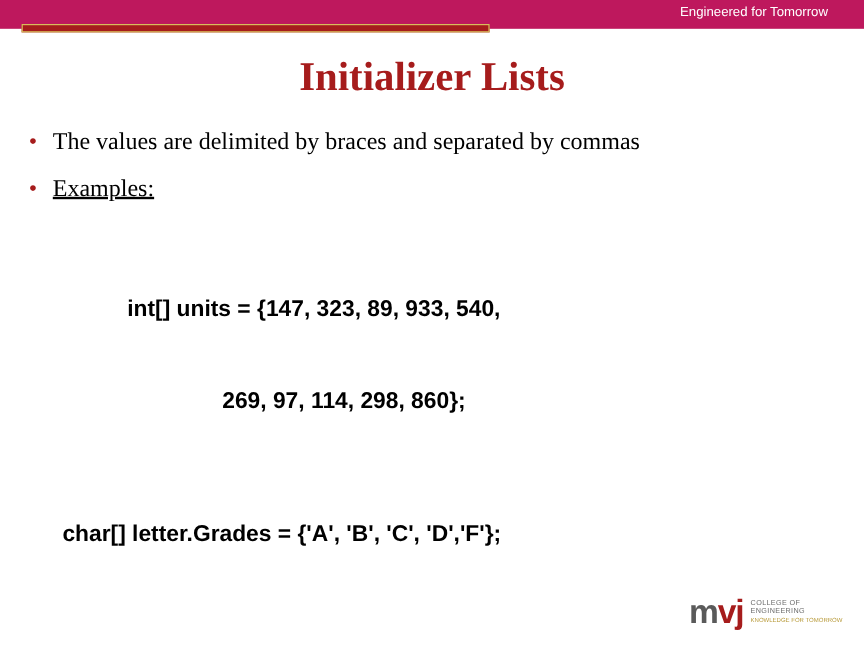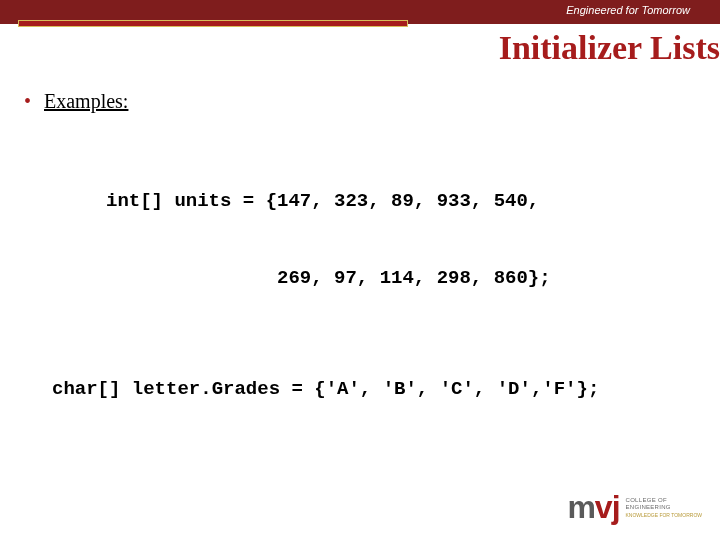--- a/index.html
+++ b/index.html
@@ -7,44 +7,43 @@
     width: 720px;
     height: 540px;
     font-family: "Times New Roman", Times, serif;
     background: #ffffff;
     position: relative;
     overflow: hidden;
   }
   .header {
     width: 100%;
     height: 24px;
-    background: #7f1d1d;
+    background: #be185d;
     position: relative;
-    font-style: italic;
   }
   .tagline {
     position: absolute;
     right: 30px;
     top: 4px;
     color: #ffffff;
     font-family: Arial, Helvetica, sans-serif;
     font-size: 11px;
   }
   .accent-block {
     position: absolute;
     left: 18px;
     top: 20px;
     width: 390px;
     height: 7px;
     background: #a61c1c;
     border: 1px solid #d8bc5b;
   }
   .title {
-    text-align: right;
-    margin-top: 5px;
+    text-align: center;
+    margin-top: 22px;
     font-size: 34px;
     font-weight: bold;
     color: #a61c1c;
   }
   .content {
     padding: 8px 22px 0 22px;
   }
   ul.bullets {
     list-style: none;
   }
@@ -62,41 +61,41 @@
     left: 2px;
     top: 0;
     color: #a61c1c;
     font-size: 20px;
   }
   .italic { font-style: italic; }
   .underline { text-decoration: underline; margin-top: 24px; }
   .code-block {
     margin-top: 24px;
     padding-left: 30px;
-    font-family: Liberation Mono, monospace;
+    font-family: Liberation Sans, sans-serif;
     font-size: 19px;
     font-weight: bold;
     line-height: 1.35;
     white-space: pre;
     color: #000000;
   }
   .code-line1 { padding-left: 54px; }
   .code-line2 { margin-top: 34px; padding-left: 0; }
   .footer {
     position: absolute;
     right: 18px;
     bottom: 14px;
     display: flex;
     align-items: center;
     gap: 6px;
   }
   .logo-mvj {
     font-family: Arial, Helvetica, sans-serif;
     font-weight: bold;
-    font-size: 32px;
+    font-size: 28px;
     color: #a61c1c;
     letter-spacing: -1px;
   }
   .logo-mv { color: #5a5a5a; }
   .logo-text {
     font-family: Arial, Helvetica, sans-serif;
     font-size: 6px;
     line-height: 1.1;
     color: #6b6b6b;
     letter-spacing: 0.3px;
@@ -115,20 +114,23 @@
 <div class="header">
   <div class="tagline">Engineered for Tomorrow</div>
 </div>
 <div class="accent-block"></div>
 
 <h1 class="title">Initializer Lists</h1>
 
 <div class="content">
   <ul class="bullets">
     <li>
+      <span>The values are delimited by braces and separated by commas</span>
+    </li>
+    <li>
       <span class="underline">Examples:</span>
     </li>
   </ul>
 
   <div class="code-block">
     <div class="code-line1">int[] units = {147, 323, 89, 933, 540,</div>
     <div class="code-line1">               269, 97, 114, 298, 860};</div>
     <div class="code-line2">char[] letter.Grades = {'A', 'B', 'C', 'D','F'};</div>
   </div>
 </div>

